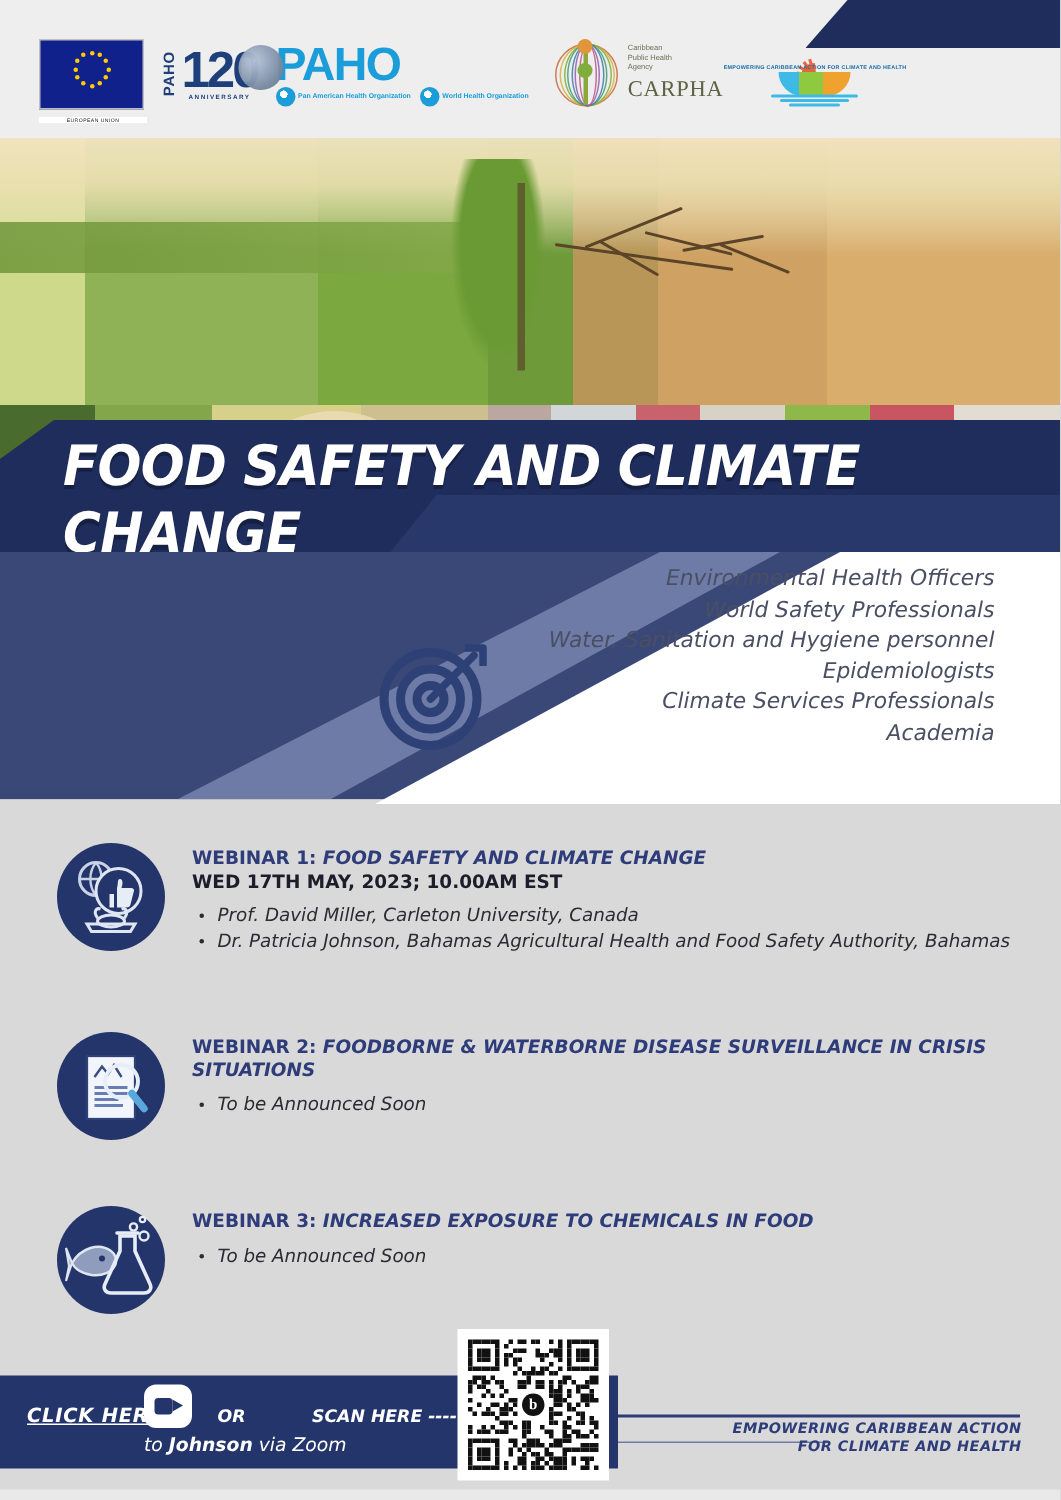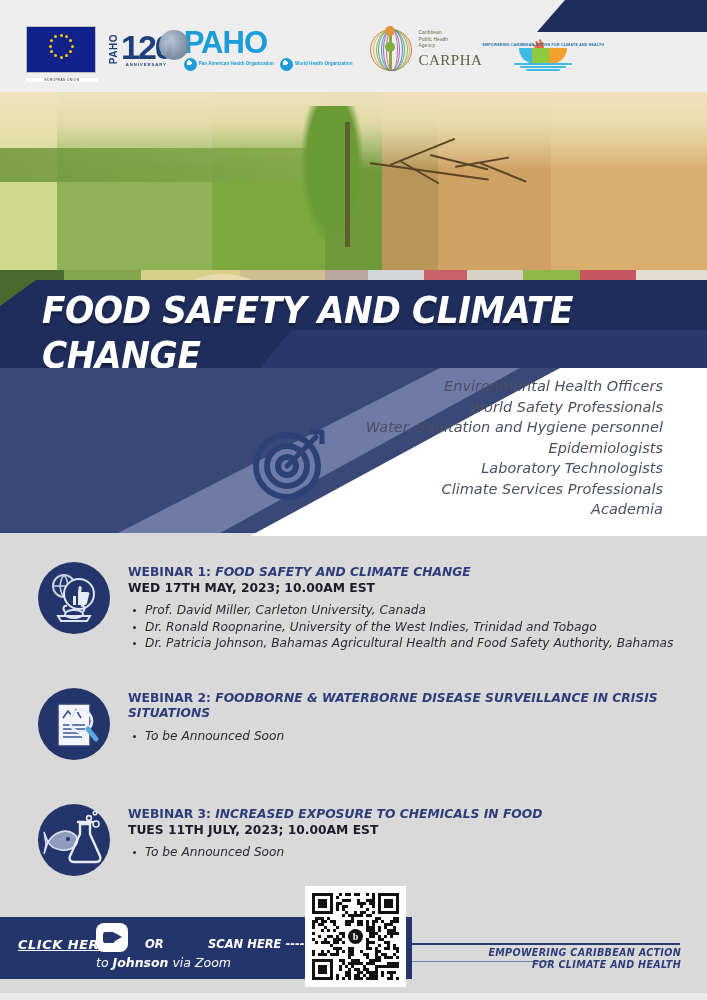--- a/index.html
+++ b/index.html
@@ -323,21 +323,20 @@
         <circle cx="35" cy="40" r="9" fill="none" stroke="#2e4177" stroke-width="6"></circle>
         <path d="M35 40 L64 11" stroke="#2e4177" stroke-width="5" stroke-linecap="round"></path>
         <path d="M58 6 L70 6 L70 18" fill="none" stroke="#2e4177" stroke-width="5" stroke-linejoin="round"></path>
       </svg>
     </div>
     <div class="tg-list">
       <div>Environmental Health Officers</div>
       <div>World Safety Professionals</div>
       <div>Water, Sanitation and Hygiene personnel</div>
       <div>Epidemiologists</div>
-      <div>Laboratory Technologists</div>
       <div>Climate Services Professionals</div>
       <div>Academia</div>
     </div>
   </div>
 
   <div class="webinars">
 
     <div class="webinar" style="top:14px;">
       <div class="w-icon">
         <svg viewBox="0 0 72 72" width="72" height="72" aria-hidden="true">
@@ -351,21 +350,20 @@
           <path d="M27 50c-3-4-1-7 2-6M45 50c3-4 1-7-2-6" fill="none" stroke="#dfe6f2" stroke-width="2"></path>
         </svg>
       </div>
       <div class="w-body">
         <div class="w-head">
           <span class="num">WEBINAR 1:</span><span class="ttl"> FOOD SAFETY AND CLIMATE CHANGE</span>
         </div>
         <div class="w-date">WED 17TH MAY, 2023; 10.00AM EST</div>
         <ul class="w-list">
           <li>Prof. David Miller, Carleton University, Canada</li>
-          <li>Dr. Ronald Roopnarine, University of the West Indies, Trinidad and Tobago</li>
           <li>Dr. Patricia Johnson, Bahamas Agricultural Health and Food Safety Authority, Bahamas</li>
         </ul>
       </div>
     </div>
 
     <div class="webinar" style="top:140px;">
       <div class="w-icon">
         <svg viewBox="0 0 72 72" width="72" height="72" aria-hidden="true">
           <rect x="20" y="16" width="32" height="42" fill="#f2f5fb" stroke="#2e4177" stroke-width="1.5"></rect>
           <path d="M25 30l5-7 4 5 4-6 5 8" fill="none" stroke="#3a4c85" stroke-width="1.6"></path>
@@ -399,21 +397,20 @@
           <path d="M40 18h14" stroke="#e7edf7" stroke-width="2.4" stroke-linecap="round"></path>
           <circle cx="51" cy="14" r="2.4" fill="none" stroke="#e7edf7" stroke-width="1.6"></circle>
           <circle cx="58" cy="20" r="3" fill="none" stroke="#e7edf7" stroke-width="1.6"></circle>
           <circle cx="57" cy="9" r="1.8" fill="none" stroke="#e7edf7" stroke-width="1.5"></circle>
         </svg>
       </div>
       <div class="w-body">
         <div class="w-head">
           <span class="num">WEBINAR 3:</span><span class="ttl"> INCREASED EXPOSURE TO CHEMICALS IN FOOD</span>
         </div>
-        <div class="w-date">TUES 11TH JULY, 2023; 10.00AM EST</div>
         <ul class="w-list">
           <li>To be Announced Soon</li>
         </ul>
       </div>
     </div>
 
   </div>
 
   <div class="footer">
     <div class="f-band"></div>

